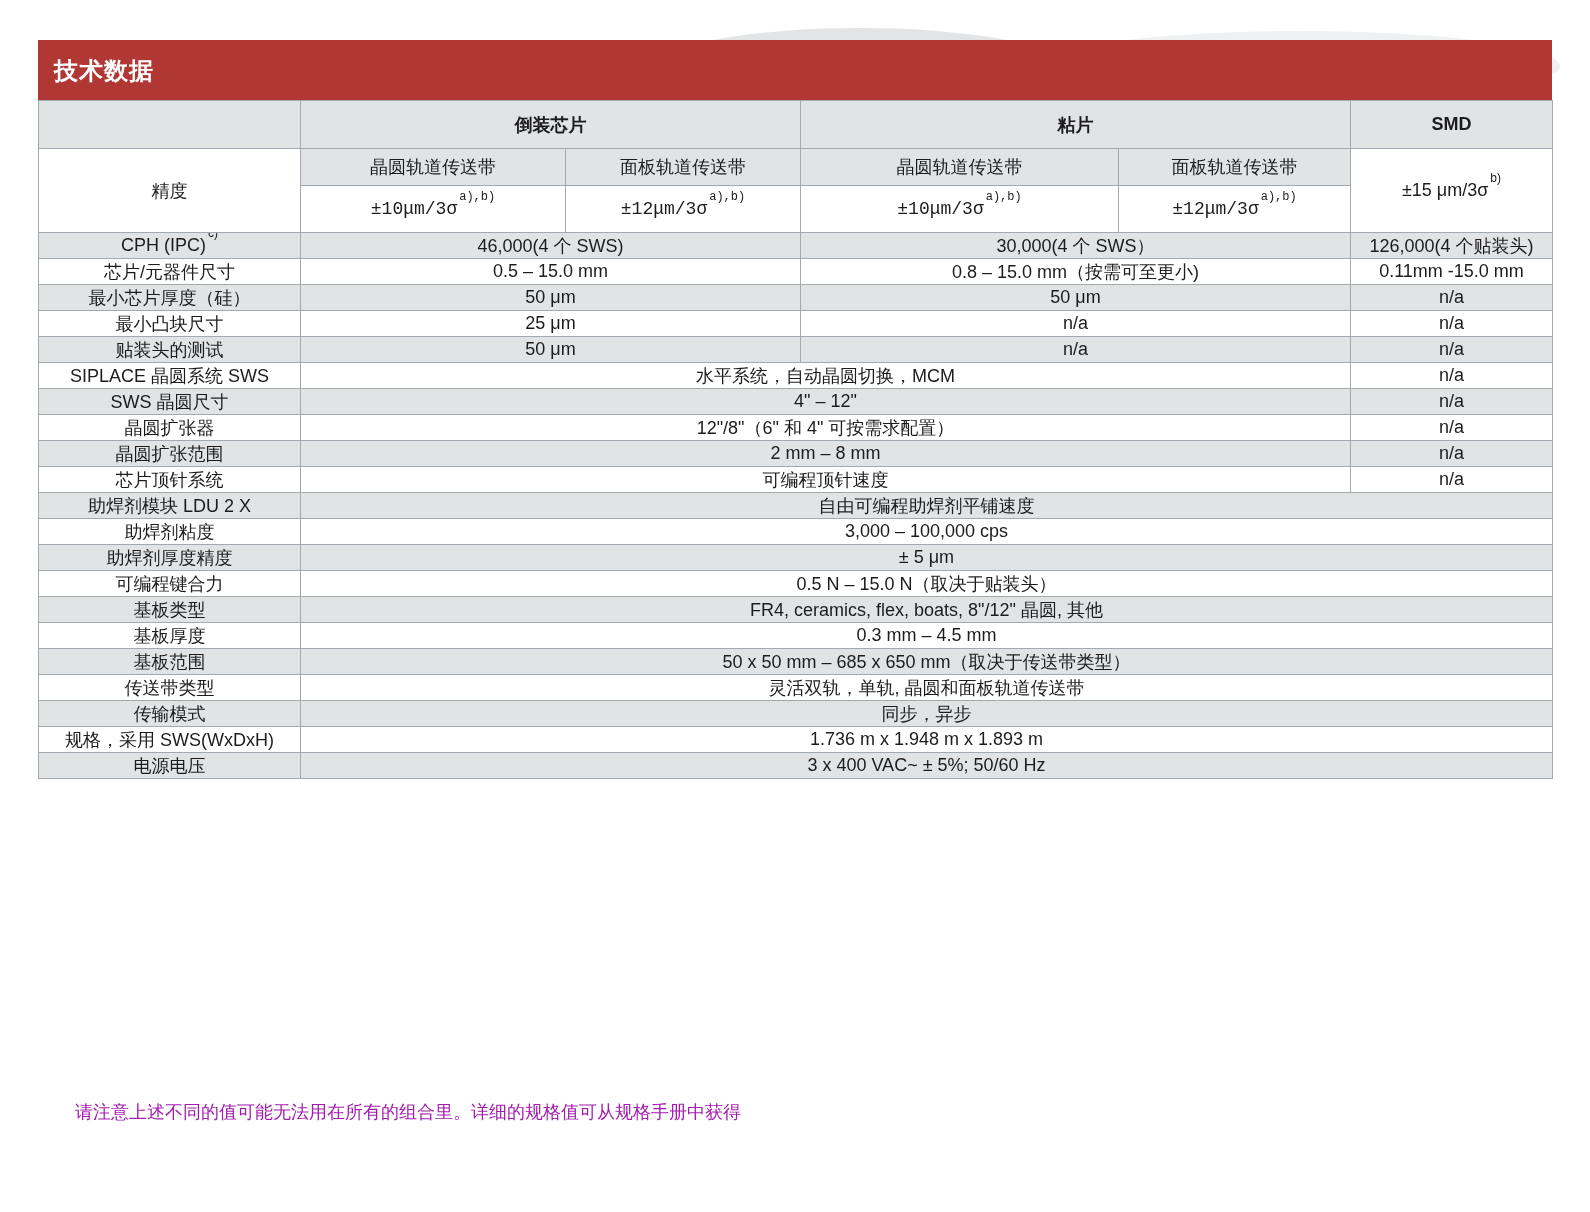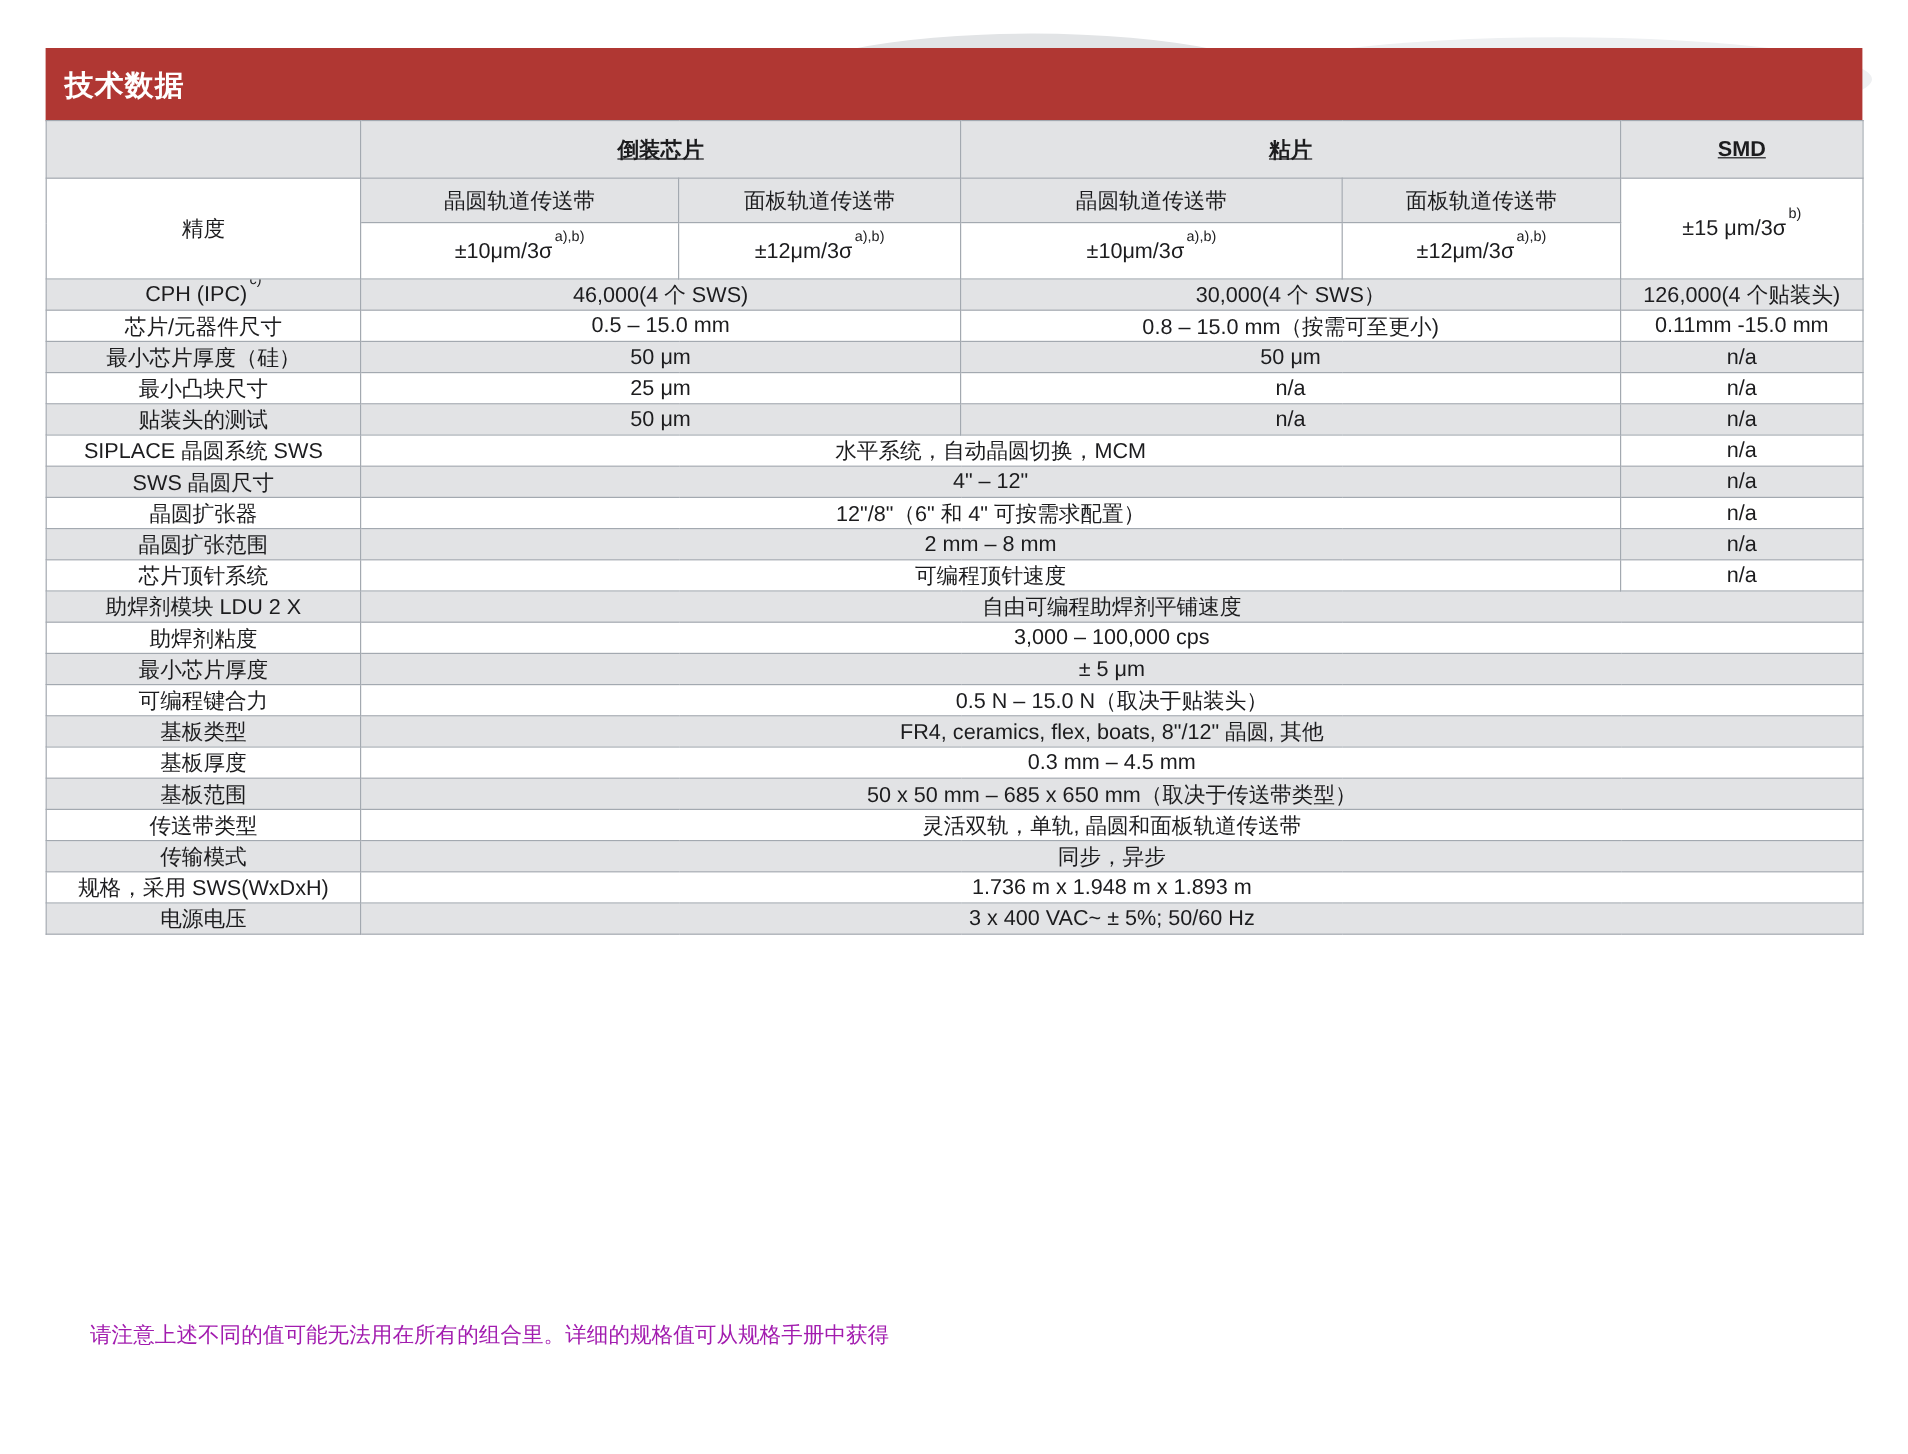--- a/index.html
+++ b/index.html
@@ -31,26 +31,26 @@
   }
   table.tech td{
     border:1px solid #a3a9b0;
     font-size:18px;text-align:center;vertical-align:middle;
     padding:0 6px;box-sizing:border-box;color:#1c1c1e;
     overflow:hidden;white-space:nowrap;
   }
   tbody tr{height:26px;}
   tr.rh{height:48px;}
   tr.ra1{height:37px;}
-  tr.ra2{height:47px;}
+  tr.ra2{height:47px;font-family:Liberation Mono, monospace;}
   tbody tr:nth-child(even) td{background:#e2e3e5;}
   tr.rh td{background:#e2e3e5;}
   td.wh{background:#ffffff !important;}
   td.lbl{text-align:left;padding-left:13px;}
-  td.grp{font-weight:bold;text-decoration:underline;}
+  td.grp{font-weight:bold;}
   td.acc-label{vertical-align:top;padding-top:7px;}
   td.smd-acc{vertical-align:bottom;padding-bottom:13px;}
   sup.s{
     font-size:12px;position:relative;top:-7px;margin-left:2px;line-height:0;
   }
   .footer{
     position:absolute;left:75px;top:1100px;width:1300px;z-index:2;
     font-size:18px;color:#a21caf;
   }
   .footer .note{display:block;}
@@ -173,21 +173,21 @@
       <td class="lbl">助焊剂模块 LDU 2 X</td>
       <td colspan="5">自由可编程助焊剂平铺速度</td>
     </tr>
 
     <tr>
       <td class="lbl">助焊剂粘度</td>
       <td colspan="5">3,000 – 100,000 cps</td>
     </tr>
 
     <tr>
-      <td class="lbl">最小芯片厚度</td>
+      <td class="lbl">助焊剂厚度精度</td>
       <td colspan="5">± 5 μm</td>
     </tr>
 
     <tr>
       <td class="lbl">可编程键合力</td>
       <td colspan="5">0.5 N – 15.0 N（取决于贴装头）</td>
     </tr>
 
     <tr>
       <td class="lbl">基板类型</td>

